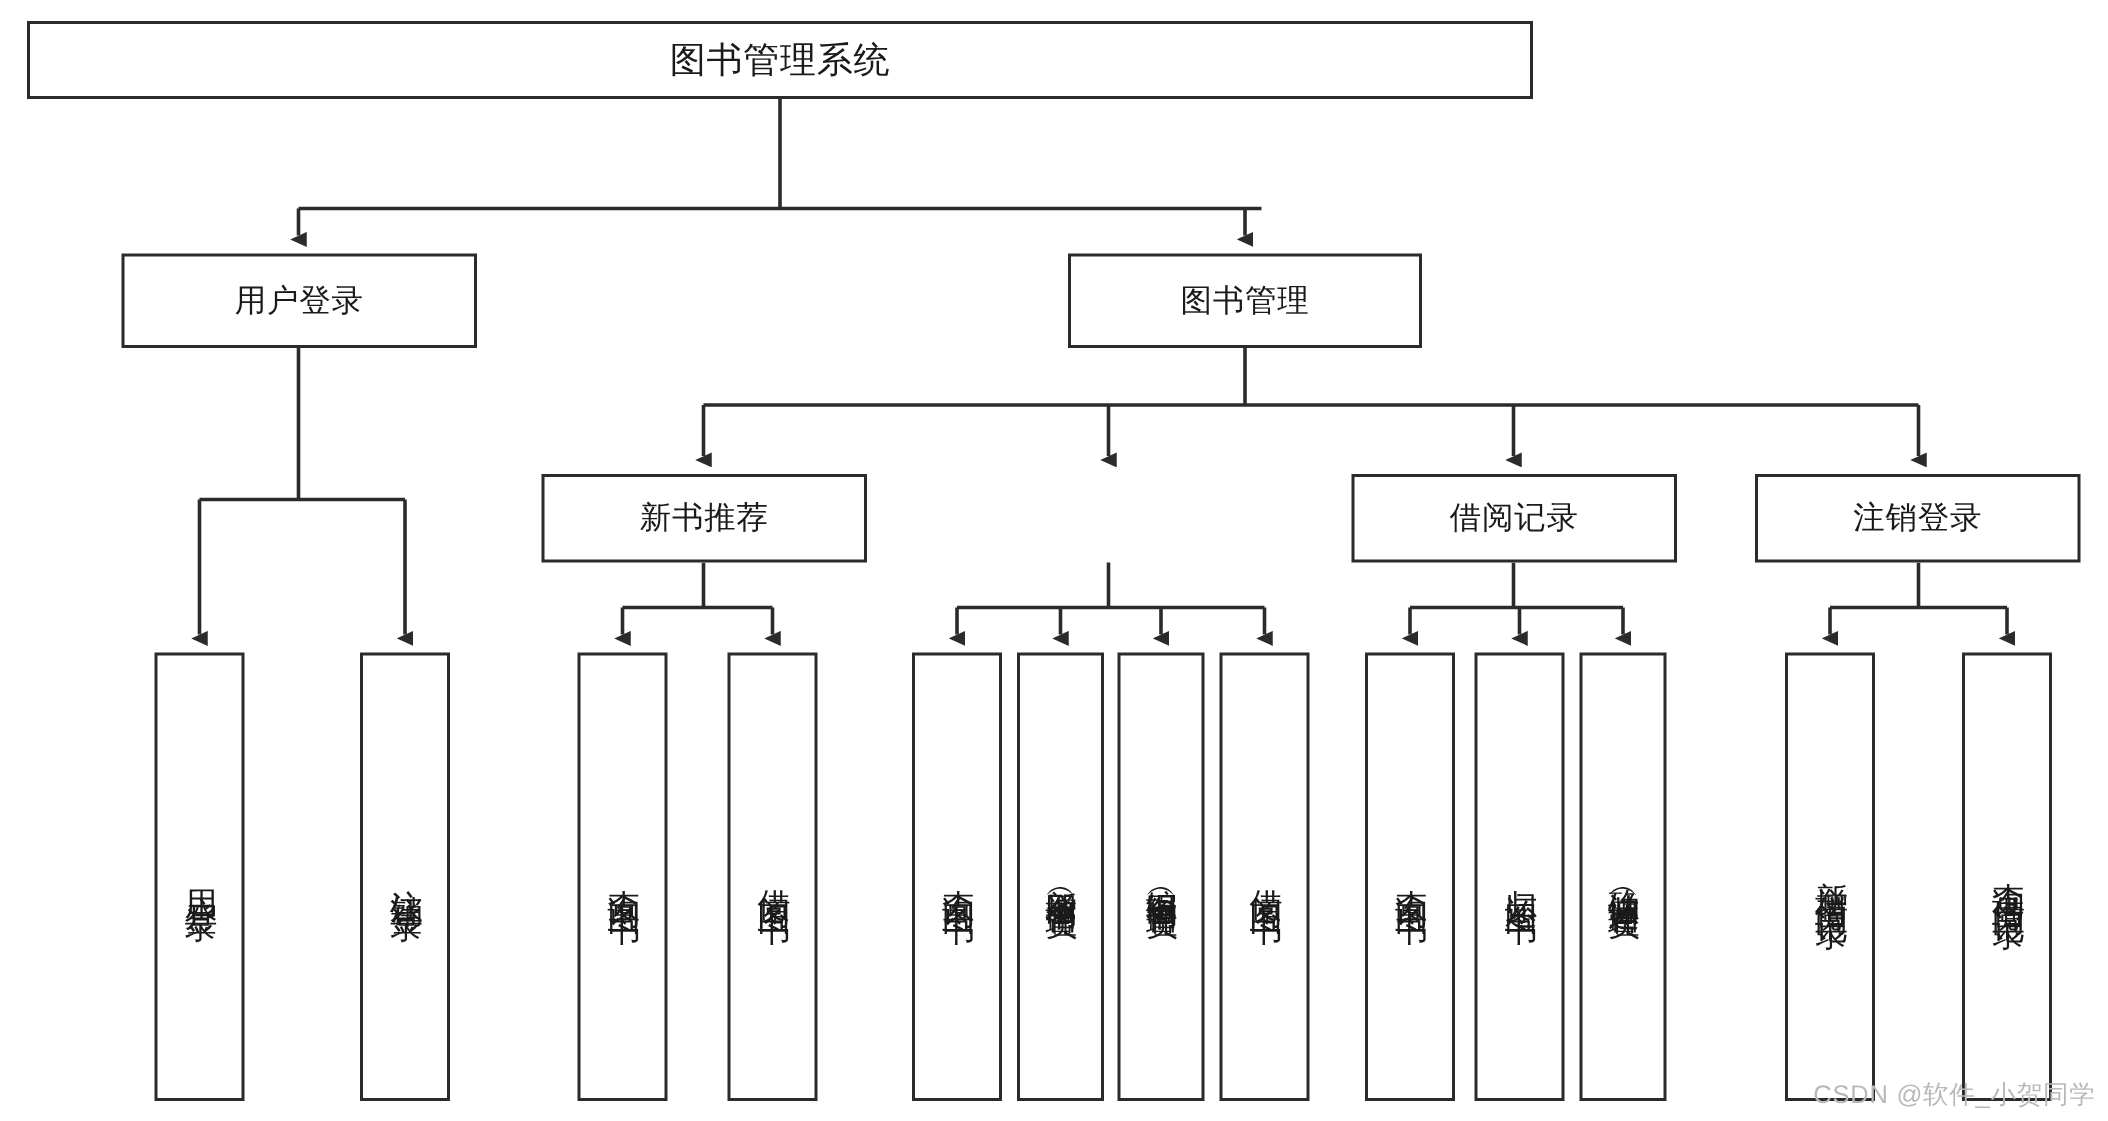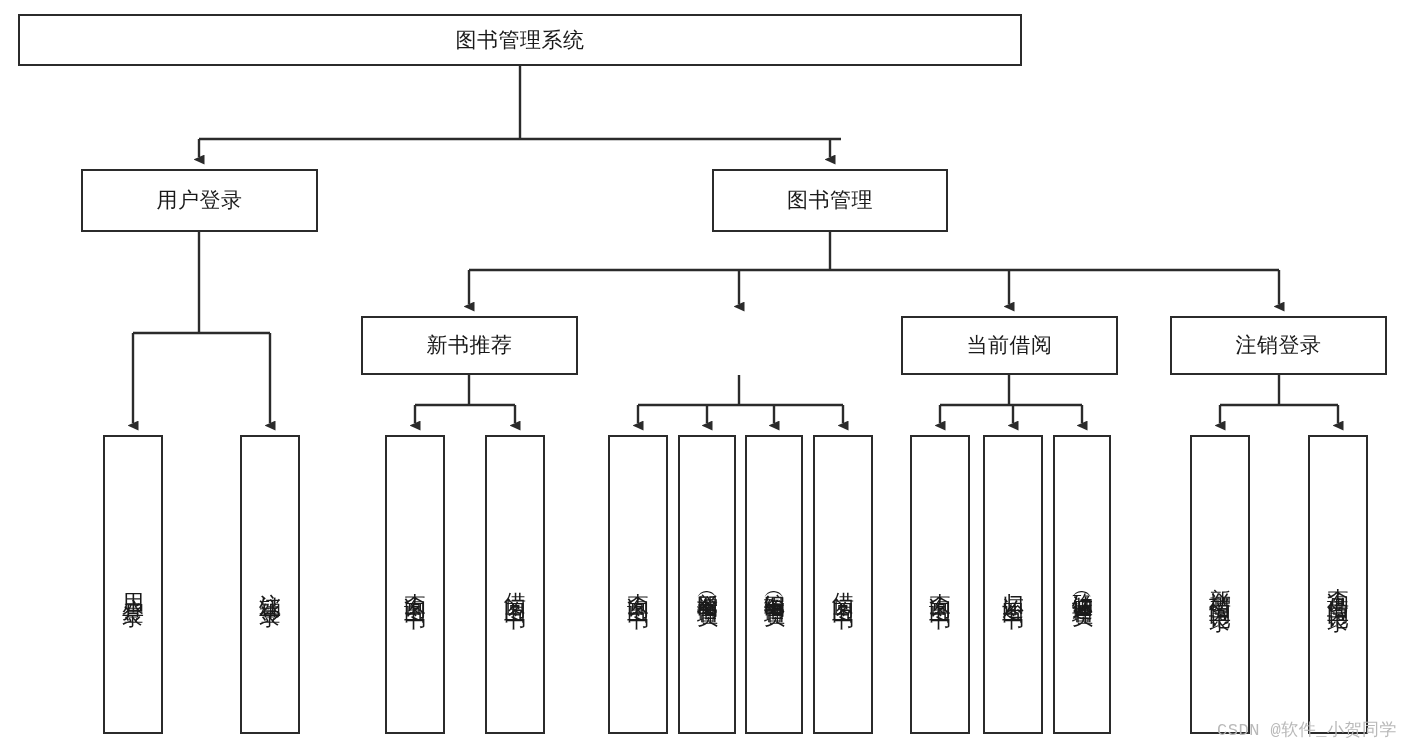--- a/index.html
+++ b/index.html
@@ -39,21 +39,21 @@
   .node .label {
     color: #1a1a1a;
     line-height: 1.0;
     white-space: pre;
   }
   .node.horiz .label {
     font-size: 21px;
     letter-spacing: 0.5px;
   }
   .node.root .label {
-    font-size: 21px;
+    font-size: 24px;
   }
   .node.vert {
     align-items: center;
     justify-content: center;
   }
   .node.vert .label {
     writing-mode: vertical-rl;
     text-orientation: upright;
     font-size: 22px;
     line-height: 1.0;
@@ -65,21 +65,21 @@
     font-size: 21px;
   }
   .watermark {
     position: absolute;
     right: 8px;
     bottom: 6px;
     font-size: 17px;
     color: #b9b9b9;
     letter-spacing: 0.5px;
     white-space: nowrap;
-    font-family: Liberation Mono, monospace;
+    font-family: Liberation Sans, sans-serif;
   }
 </style>
 </head>
 <body>
 
 <div id="diagram-root">
 
   <svg class="edges" viewBox="0 0 1405 747" xmlns="http://www.w3.org/2000/svg">
     <defs>
       <marker id="arrowhead" markerWidth="10" markerHeight="11" refX="2.4" refY="5.5" orient="auto" markerUnits="userSpaceOnUse">
@@ -138,21 +138,21 @@
     <span class="label">用户登录</span>
   </div>
   <div class="node horiz" style="left:361px; top:316px; width:217px; height:59px;">
     <span class="label">新书推荐</span>
   </div>
 
   <div class="node horiz" style="left:712px; top:169px; width:236px; height:63px;">
     <span class="label">图书管理</span>
   </div>
   <div class="node horiz" style="left:901px; top:316px; width:217px; height:59px;">
-    <span class="label">当前借阅</span>
+    <span class="label">借阅记录</span>
   </div>
   <div class="node horiz" style="left:1170px; top:316px; width:217px; height:59px;">
     <span class="label">注销登录</span>
   </div>
 
   <div class="node vert" style="left:103px; top:435px; width:60px; height:299px;">
     <span class="label">用户登录</span>
   </div>
   <div class="node vert" style="left:240px; top:435px; width:60px; height:299px;">
     <span class="label">注销登录</span>

